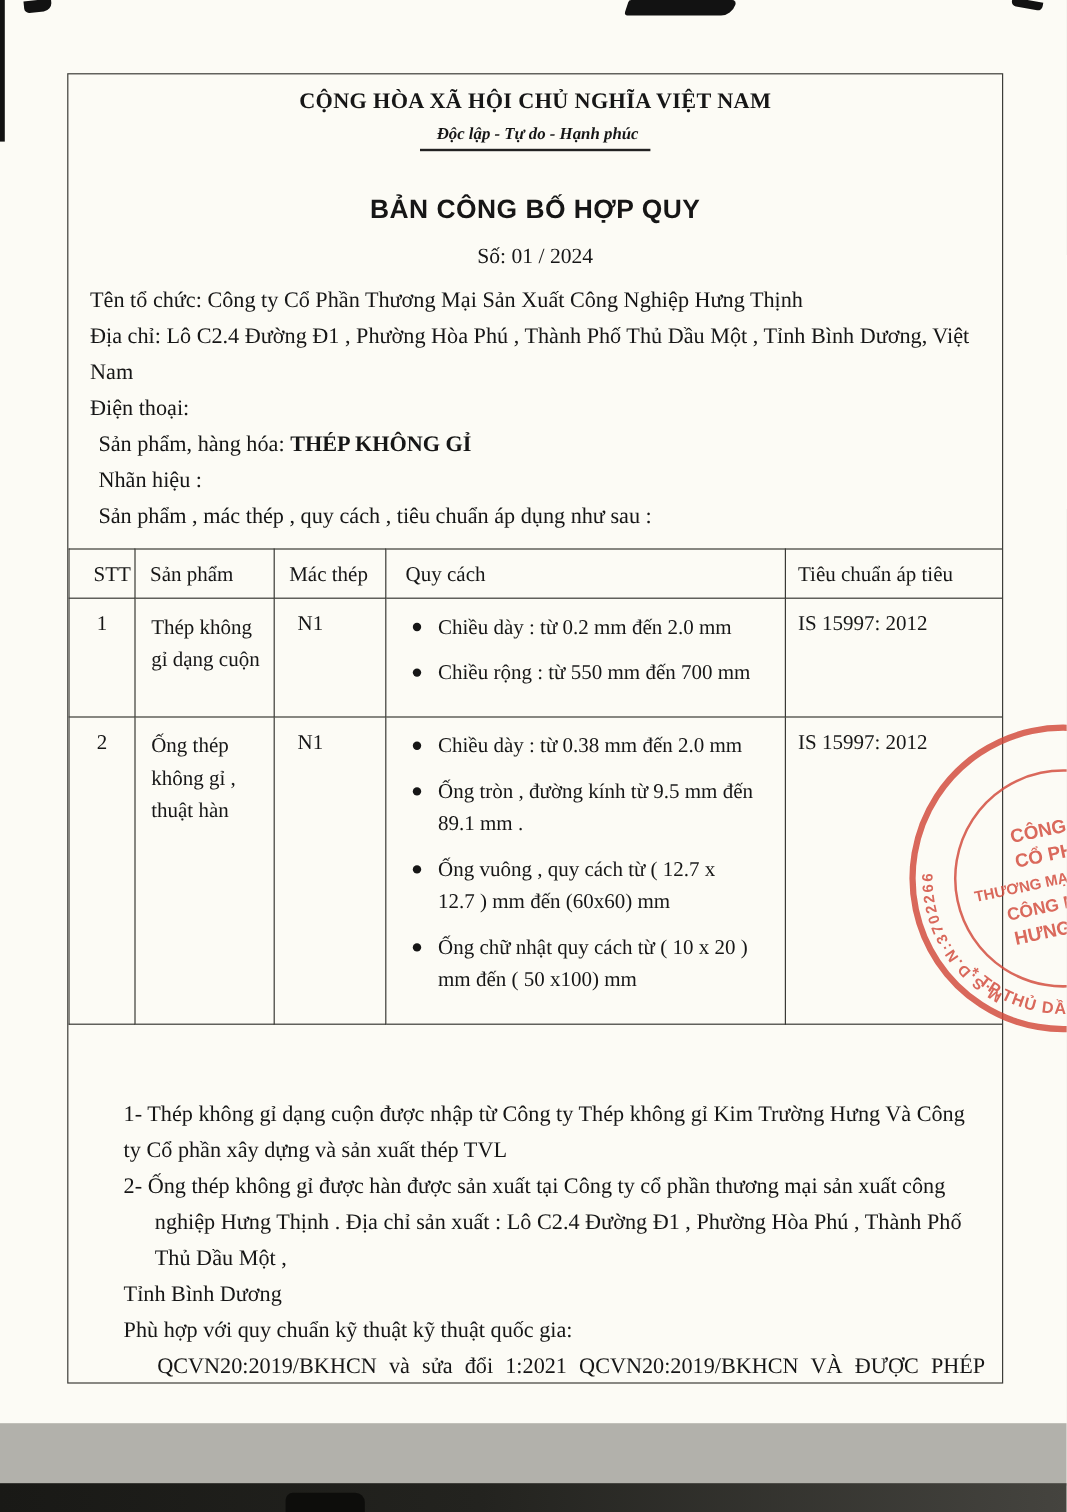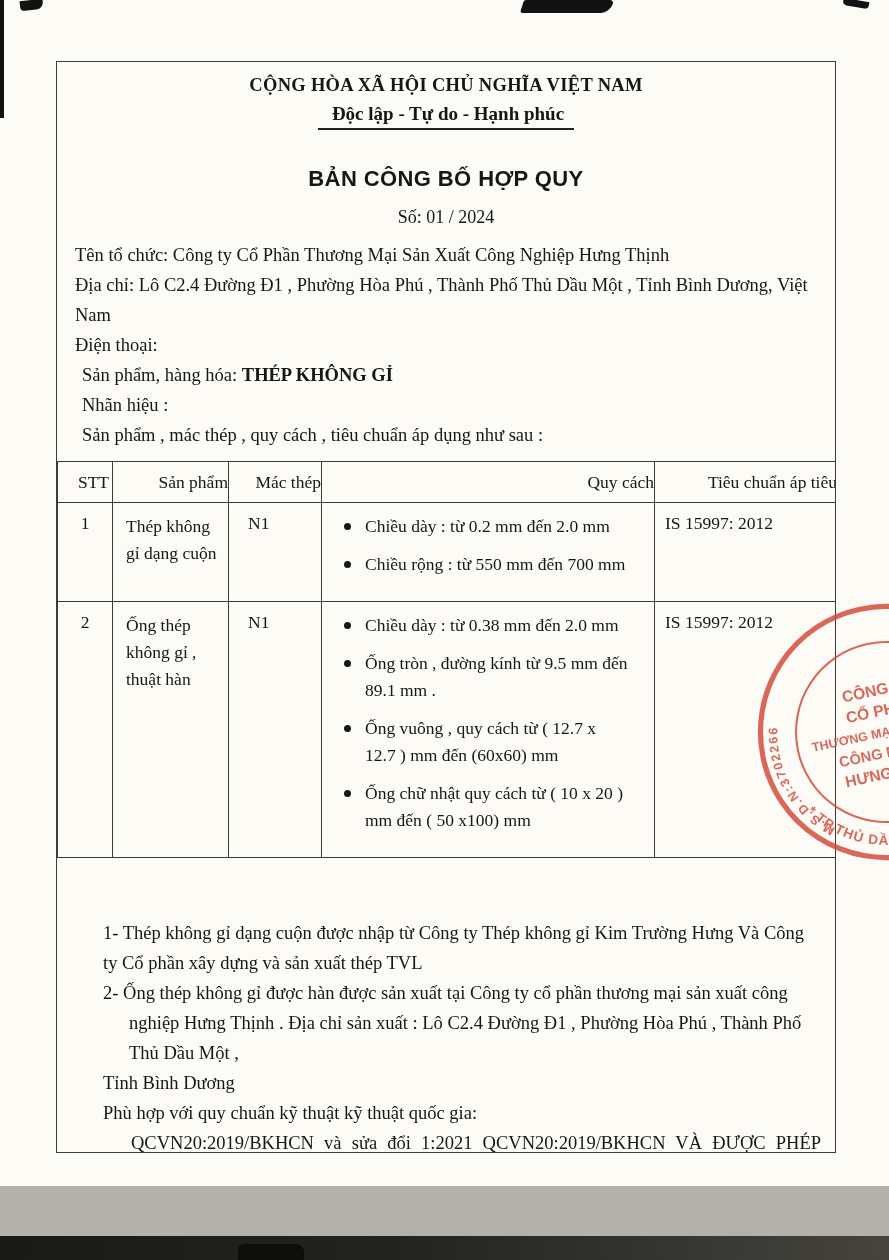--- a/index.html
+++ b/index.html
@@ -30,41 +30,41 @@
 
   
   .frame {
     position:absolute; left:56px; top:61px;
     width:780px; height:1092px;
     border:1.6px solid #3c3c38;
     overflow:hidden;
   }
   .nat1 { margin-top:13px; text-align:center; font-weight:bold; font-size:18.5px; letter-spacing:.3px; }
   .nat2-wrap { text-align:center; margin-top:7px; }
-  .nat2 { display:inline-block; font-weight:bold; font-size:19px; border-bottom:2px solid #222; padding:0 10px 3px 14px; }
+  .nat2 { display:inline-block; font-weight:bold; font-size:14px; border-bottom:2px solid #222; padding:0 10px 3px 14px;font-style:italic; }
   .doc-title {
     margin:36px 0 0; text-align:center;
     font-family:"Liberation Sans", sans-serif;
     font-size:22px; font-weight:bold; letter-spacing:.4px;
   }
   .doc-number { text-align:center; margin-top:15px; font-size:18px; }
 
   .content-top { padding:12px 24px 0 18px; }
   .content-top p { margin:0; font-size:18.5px; line-height:30px; }
   .content-top p.indent { padding-left:7px; }
   .product-value { font-weight:bold; }
 
   
   table.spec-table {
     width:100%; margin-top:11px;
     border-collapse:collapse; table-layout:fixed;
     font-size:17.5px;
   }
   .spec-table th, .spec-table td { border:1.5px solid #3a3a36; }
-  .spec-table thead th { height:41px; font-weight:normal; text-align:right; padding:0 0 0 12px; }
+  .spec-table thead th { height:41px; font-weight:normal; text-align:left; padding:0 0 0 12px; }
   .spec-table thead th.h-stt { text-align:center; padding-left:17px; }
   .spec-table thead th.h-qc { padding-left:16px; }
   .spec-table thead th.h-tc { padding-left:10px; }
   .spec-table td { vertical-align:top; }
   .c-stt { text-align:center; padding-top:10px; }
   .c-sp  { padding:10px 9px 0 13px; line-height:27px; }
   .c-mt  { padding:10px 0 0 19px;border-radius:19px; }
   .c-qc  { padding:10px 4px 12px 16px; }
   .c-tc  { padding:10px 4px 0 10px; }
   ul.bullets { margin:0; padding:0; list-style:none; max-width:292px; }

